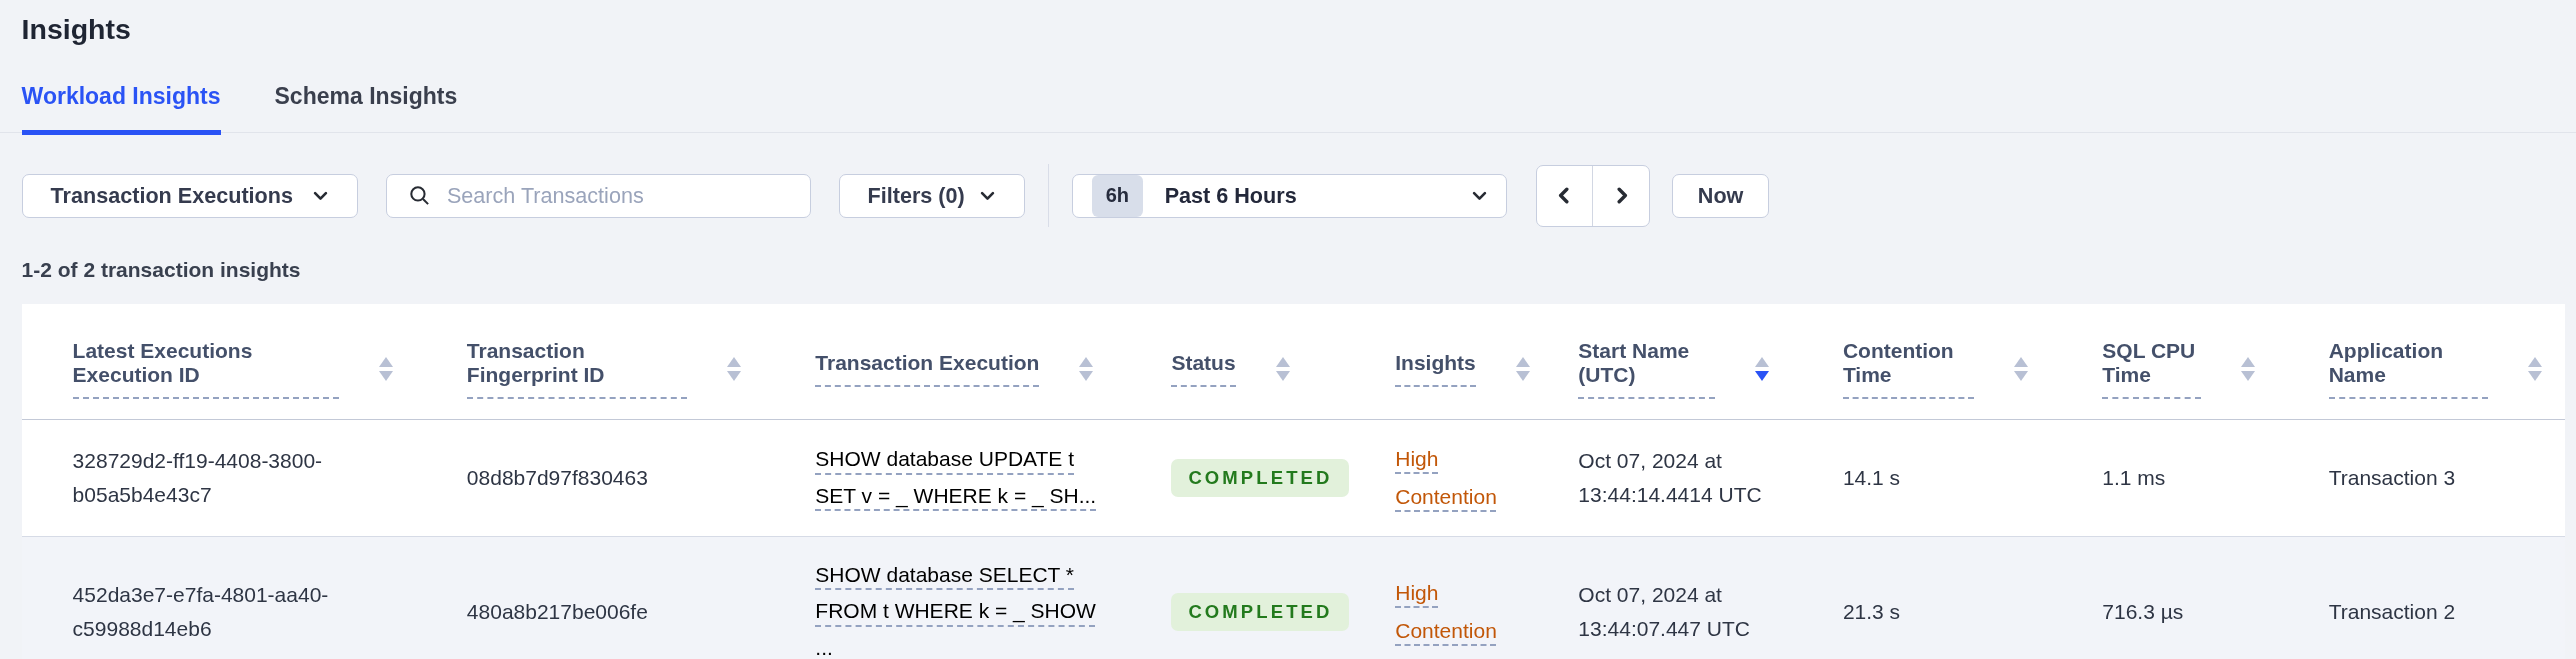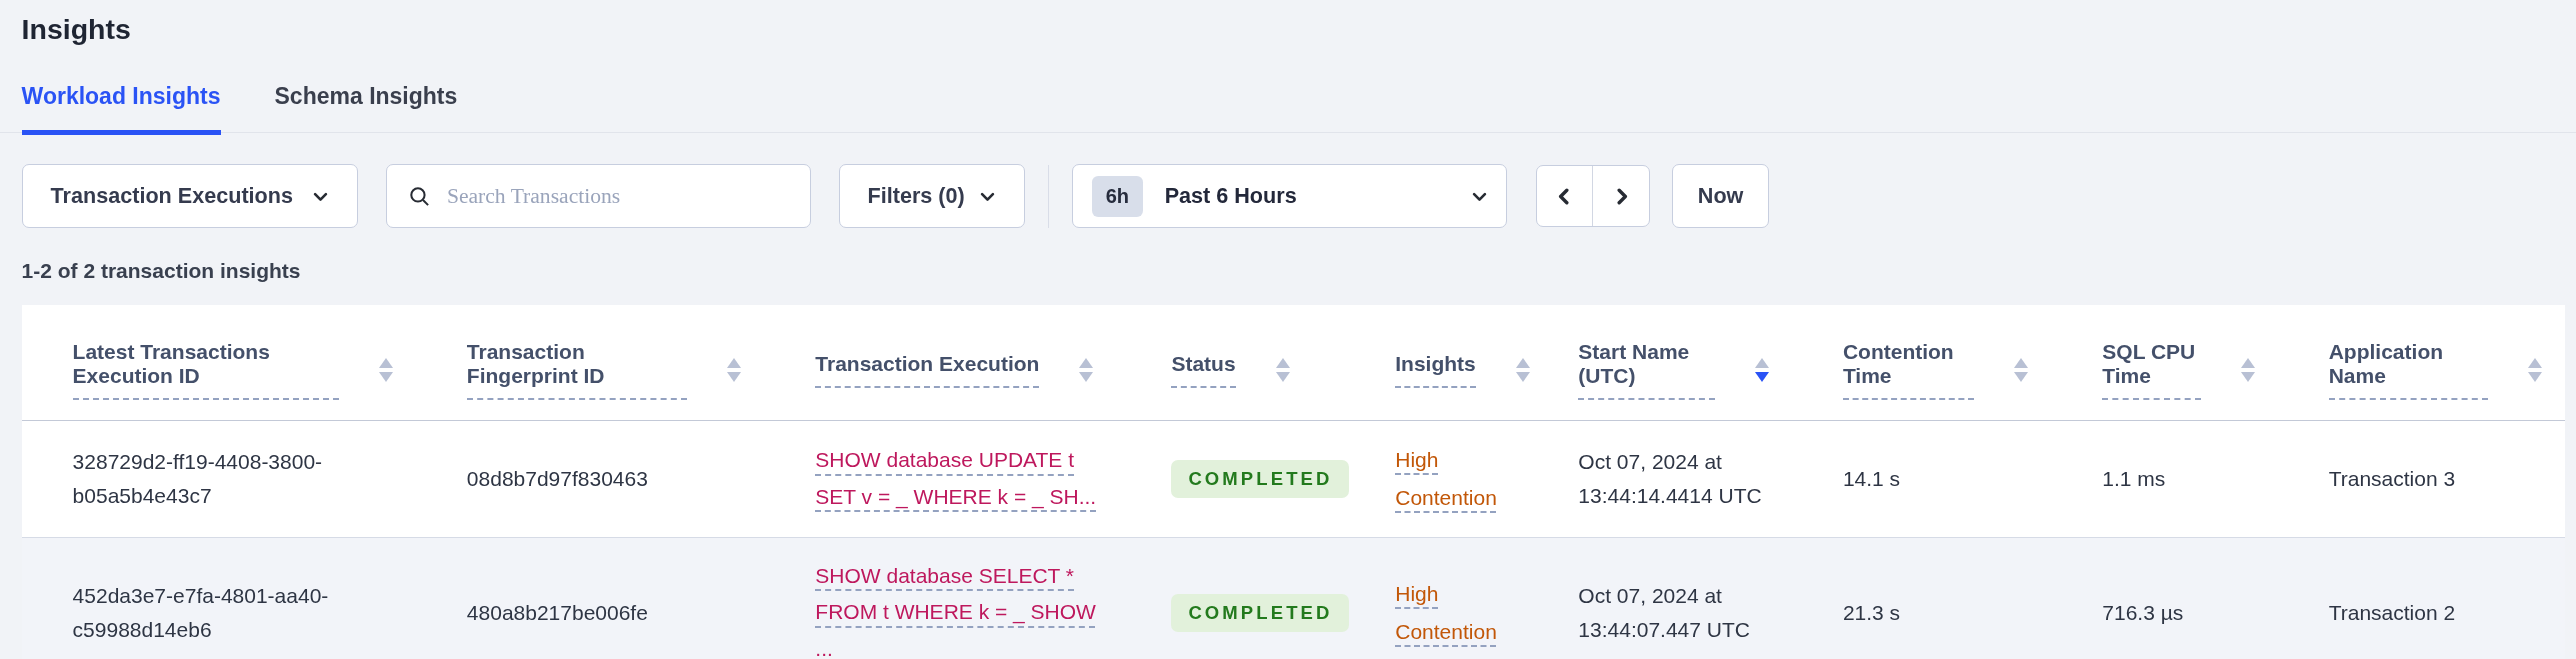--- a/index.html
+++ b/index.html
@@ -26,31 +26,31 @@
     padding-bottom:20px;
     border-bottom:5.4px solid transparent;
     margin-bottom:-3.1px;
     cursor:pointer;
   }
   .tab.active { color:#2a53f5; border-bottom-color:#2a53f5; }
 
   
   .toolbar { display:flex; align-items:center; margin:31px 0 0 21.6px; }
   .btn {
-    height:64px; background:#fff;
+    height:44px; background:#fff;
     border:1.5px solid #c7cedf; border-radius:7px;
     display:inline-flex; align-items:center;
     font-size:21.6px; color:#353b4e;
   }
   .btn.bold { font-weight:700; }
   .dropdown-btn { padding:0 28px; gap:18.5px; }
   .search-box { width:425px; margin-left:28px; padding:0 20px; gap:15.4px; }
   .search-box input {
     border:none; outline:none; flex:1; font-size:21.6px;
-    font-family:Liberation Serif, serif; color:#2e3544; background:transparent;
+    font-family:Liberation Sans, sans-serif; color:#2e3544; background:transparent;
   }
   .search-box input::placeholder { color:#9aa4bb; }
   .filters-btn { margin-left:28px; padding:0 28px; gap:14px; }
   .v-divider { width:1.5px; height:63px; background:#d9dde8; margin:0 23px; }
   .timepicker { width:435px; padding:0 18.5px; gap:21.6px; }
   .time-badge {
     background:#d8deea; border-radius:6.2px;
     padding:9.2px 14px; font-weight:700; font-size:20px; color:#262c3d;
   }
   .time-label { flex:1; font-size:21.6px; color:#23283a;font-weight:bold; }
@@ -101,21 +101,21 @@
   tbody td {
     vertical-align:middle;
     padding:20px 23px 20px 51px;
     font-size:21px; color:#2e3544; line-height:1.6;
     word-wrap:break-word;
   }
   tbody tr { border-bottom:1.2px solid #d6dbe6; }
   tbody tr:nth-child(even) { background:#f2f4f9; }
 
   .sql-link {
-    color:#be185d; cursor:pointer; line-height:1.75; display:inline;
+    color:#000000; cursor:pointer; line-height:1.75; display:inline;
     text-decoration:underline dashed #94a2c0;
     text-decoration-thickness:1.9px; text-underline-offset:7px;
   }
   .insight-link {
     color:#c25708; cursor:pointer; line-height:1.8; display:inline;
     text-decoration:underline dashed #94a2c0;
     text-decoration-thickness:1.9px; text-underline-offset:7px;
   }
   .status-badge {
     display:inline-block; background:#e2f1db; color:#237a1d;
@@ -196,21 +196,21 @@
         <col style="width:7.2%">
         <col style="width:10.4%">
       <col style="width:10.2%">
         <col style="width:8.9%">
         <col style="width:11.3%">
     </colgroup>
     <thead>
       <tr>
         <th>
           <span class="th-inner">
-              <span class="th-label">Latest Transactions Execution ID</span>
+              <span class="th-label">Latest Executions Execution ID</span>
           <span class="sort-icon">
                 <span class="tri-up"></span>
                 <span class="tri-down"></span>
               </span>
             </span>
         </th>
         <th>
           <span class="th-inner">
               <span class="th-label">Transaction Fingerprint ID</span>
           <span class="sort-icon">

